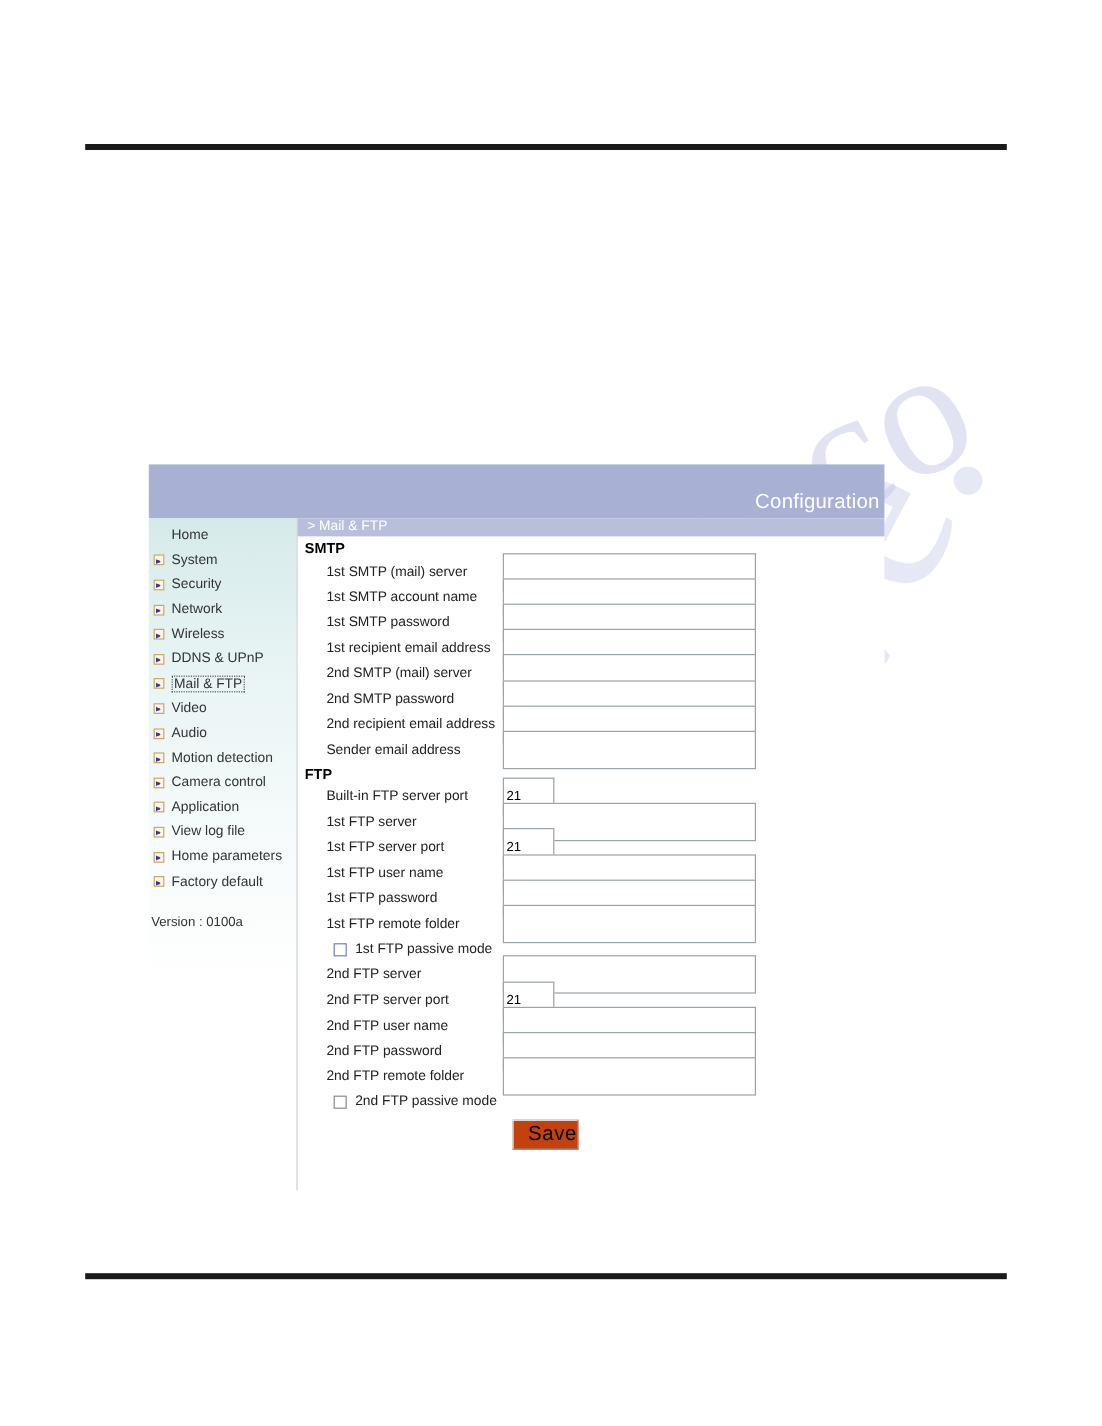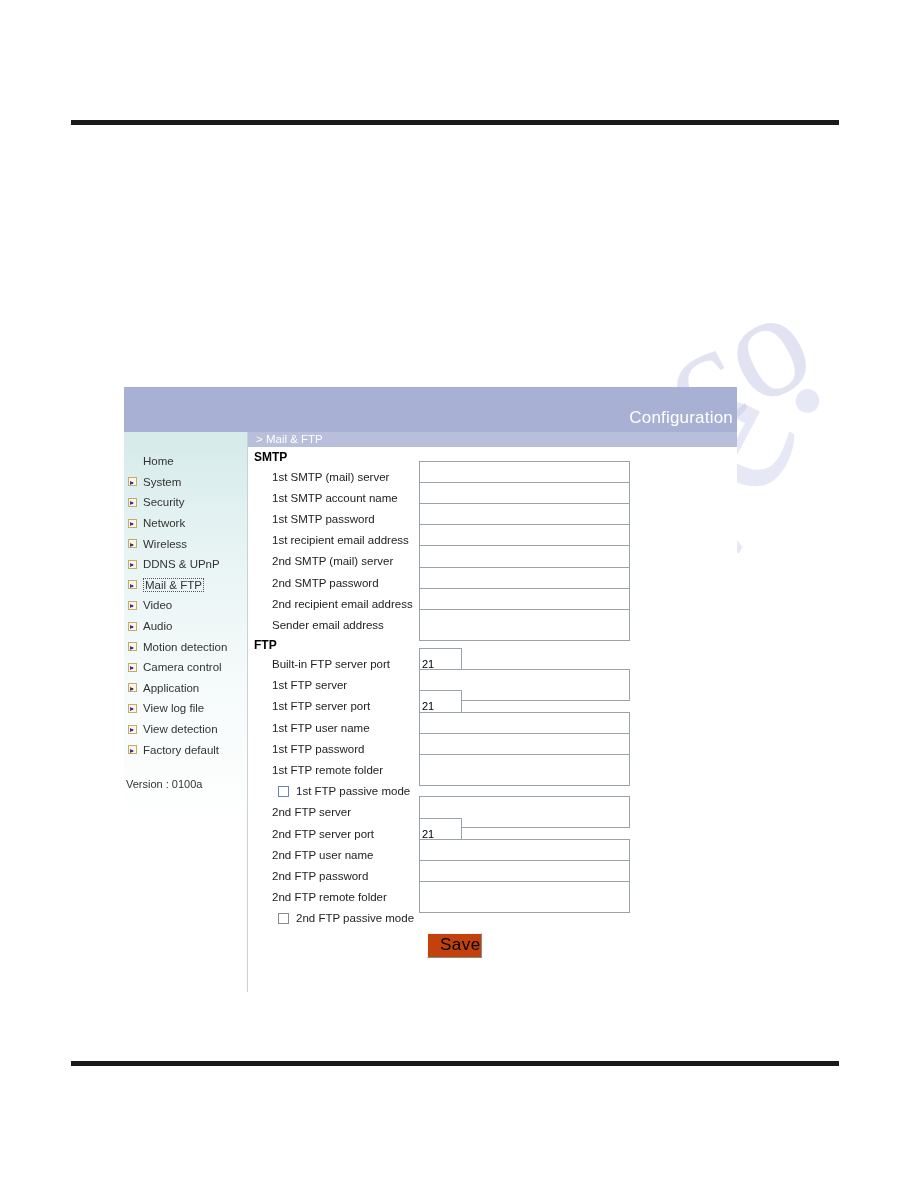--- a/index.html
+++ b/index.html
@@ -87,21 +87,21 @@
     align-items: stretch;
     background: #ffffff;
   }
 
   
   .sidebar {
     width: 124px;
     min-height: 560px;
     background: linear-gradient(to bottom, #d6eaea 0%, #e8f4f4 22%, #f7fbfb 48%, #ffffff 70%, #ffffff 100%);
     border-right: 1px solid #c9d2d2;
-    padding-top: 19px;
+    padding-top: 4px;
     box-sizing: border-box;
     position: relative;
   }
   .nav-item {
     display: flex;
     align-items: center;
     height: 20.6px;
     padding-left: 4px;
     font-size: 11.5px;
     color: #333333;
@@ -318,21 +318,21 @@
           <div class="nav-item">
             <span class="bullet"></span>
             <span class="nav-label">Application</span>
           </div>
           <div class="nav-item">
             <span class="bullet"></span>
             <span class="nav-label">View log file</span>
           </div>
           <div class="nav-item">
             <span class="bullet"></span>
-            <span class="nav-label">View detection</span>
+            <span class="nav-label">Home parameters</span>
           </div>
           <div class="nav-item">
             <span class="bullet"></span>
             <span class="nav-label">Factory default</span>
           </div>
         </div>
       <div class="version">Version : 0100a</div>
     </div>
 
     <div class="content">

